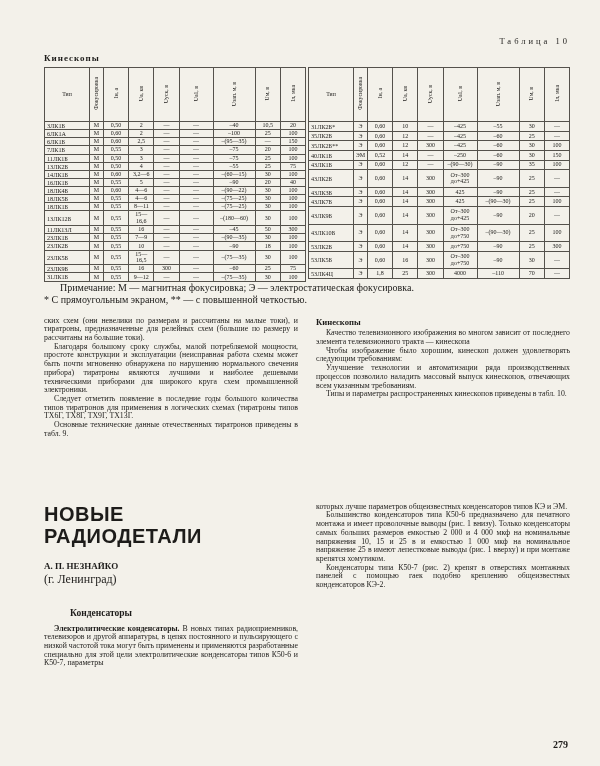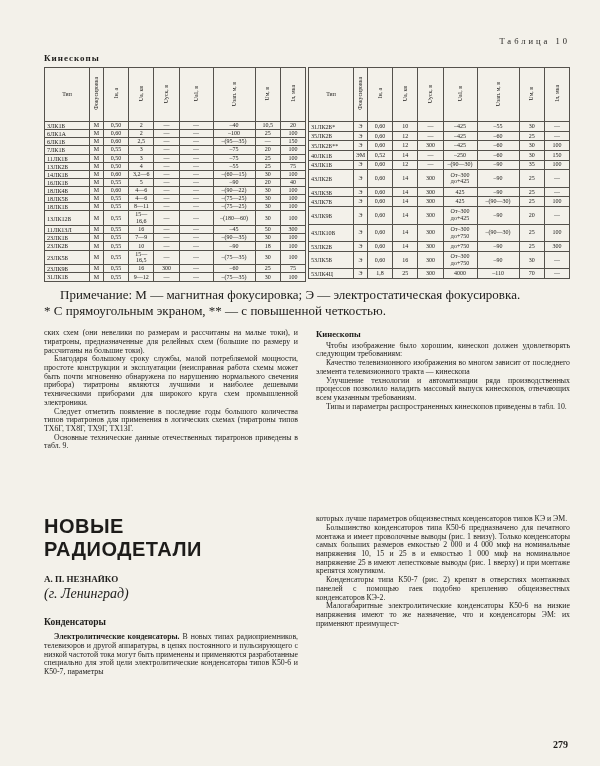--- a/index.html
+++ b/index.html
@@ -52,21 +52,21 @@
   .kt th:nth-child(7){ width:42px; }
   .kt td:first-child { text-align:left; padding-left:2px; font-size:6.2px; white-space:nowrap; }
   .vert {
     writing-mode:vertical-rl;
     transform:rotate(180deg);
     white-space:nowrap;
     display:inline-block;
     max-height:50px;
     font-size:5.8px;
   }
-  .table-notes { margin-top:5px; font-size:13px; line-height:1.25; }
+  .table-notes { font-size:10px; line-height:1.25; }
   .table-notes p { margin:0; }
   .table-notes p:first-child { text-indent:16px; }
   .two-col { display:flex; gap:18px; margin-top:10px; }
   .col { flex:1; font-size:7.8px; line-height:1.12; text-align:justify; }
   .col p { margin:0; text-indent:10px; }
   .no-first-indent > p:first-child { text-indent:0; }
   .col-heading {
     font-size:8.6px;
     font-weight:bold;
     margin:1px 0 2px 0;
@@ -75,22 +75,22 @@
   .article { margin-top:64px; }
   .article h1 {
     font-family:"Liberation Sans", sans-serif;
     font-size:20px;
     line-height:1.12;
     font-weight:bold;
     letter-spacing:0.5px;
     margin-bottom:14px;
   }
   .author { font-weight:bold; font-size:9px; margin-bottom:2px;margin-top:7px; }
-  .city { font-style:italic; font-size:14px; margin-bottom:15px; }
-  .sub-heading { font-size:9.5px; font-weight:bold; margin-bottom:6px; }
+  .city { font-size:12px; margin-bottom:21px; }
+  .sub-heading { font-size:9.5px; font-weight:bold; margin-bottom:6px;margin-left:26px; }
   .page-number {
     position:absolute;
     right:32px; bottom:16px;
     font-weight:bold;
     font-size:10px;
     text-align:center;
   }
 </style>
 </head>
 <body>
@@ -486,39 +486,38 @@
   <div class="two-col">
     <div class="col no-first-indent">
         <p>ских схем (они невелики по размерам и рассчитаны на малые токи), и тиратроны, предназначенные для релейных схем (большие по размеру и рассчитаны на большие токи).</p>
         <p>Благодаря большому сроку службы, малой потребляемой мощности, простоте конструкции и эксплуатации (неисправная работа схемы может быть почти мгновенно обнаружена по нарушению нормального свечения прибора) тиратроны являются лучшими и наиболее дешевыми техническими приборами для широкого круга схем промышленной электроники.</p>
         <p>Следует отметить появление в последние годы большого количества типов тиратронов для применения в логических схемах (тиратроны типов ТХ6Г, ТХ8Г, ТХ9Г, ТХ13Г.</p>
         <p>Основные технические данные отечественных тиратронов приведены в табл. 9.</p>
       </div>
     <div class="col">
       <h4 class="col-heading">Кинескопы</h4>
       <div>
+          <p>Качество телевизионного изображения во многом зависит от последнего элемента телевизионного тракта — кинескопа</p>
           <p>Чтобы изображение было хорошим, кинескоп должен удовлетворять следующим требованиям:</p>
-          <p>Качество телевизионного изображения во многом зависит от последнего элемента телевизионного тракта — кинескопа</p>
           <p>Улучшение технологии и автоматизации ряда производственных процессов позволило наладить массовый выпуск кинескопов, отвечающих всем указанным требованиям.</p>
           <p>Типы и параметры распространенных кинескопов приведены в табл. 10.</p>
         </div>
     </div>
   </div>
 
   <div class="two-col article">
     <div class="col">
       <h1><span>НОВЫЕ</span><br><span>РАДИОДЕТАЛИ</span></h1>
       <div class="author">А. П. НЕЗНАЙКО</div>
       <div class="city">(г. Ленинград)</div>
       <h3 class="sub-heading">Конденсаторы</h3>
       <p><b>Электролитические конденсаторы.</b> <span>В новых типах радиоприемников, телевизоров и другой аппаратуры, в цепях постоянного и пульсирующего с низкой частотой тока могут быть применены и применяются разработанные специально для этой цели электролитические конденсаторы типов К50-6 и К50-7, параметры</span></p>
     </div>
     <div class="col no-first-indent">
         <p>которых лучше параметров общеизвестных конденсаторов типов КЭ и ЭМ.</p>
         <p>Большинство конденсаторов типа К50-6 предназначено для печатного монтажа и имеет проволочные выводы (рис. 1 внизу). Только конденсаторы самых больших размеров емкостью 2 000 и 4 000 мкф на номинальные напряжения 10, 15 и 25 в и емкостью 1 000 мкф на номинальное напряжение 25 в имеют лепестковые выводы (рис. 1 вверху) и при монтаже крепятся хомутиком.</p>
         <p>Конденсаторы типа К50-7 (рис. 2) крепят в отверстиях монтажных панелей с помощью гаек подобно креплению общеизвестных конденсаторов КЭ-2.</p>
-        <p>Малогабаритные электролитические конденсаторы К50-6 на низкие напряжения имеют то же назначение, что и конденсаторы ЭМ: их применяют преимущест-</p>
       </div>
   </div>
 
   <div class="page-number">279</div>
 
 </div>
 
 </body></html>

